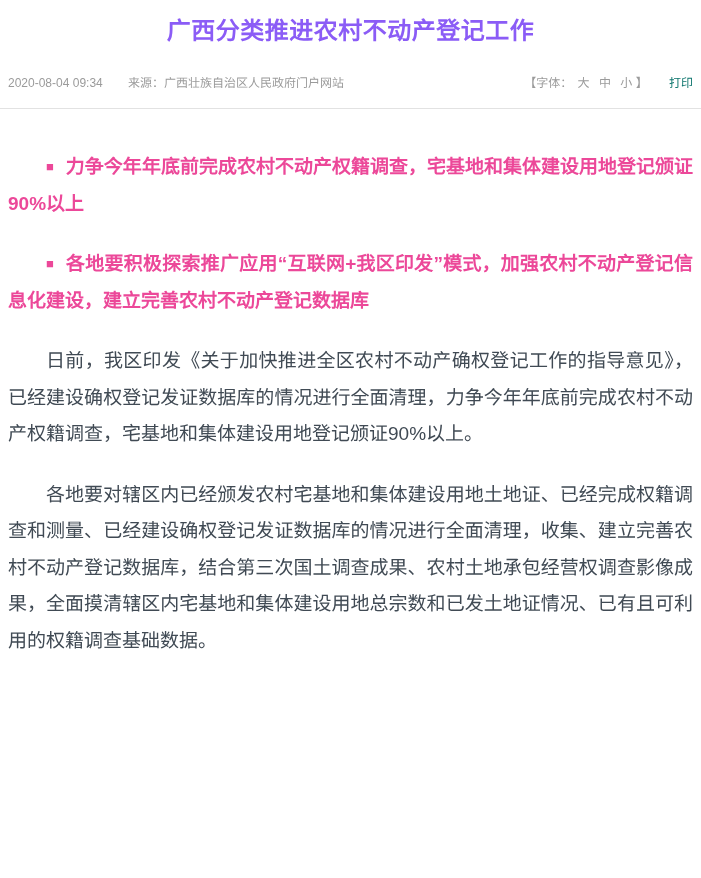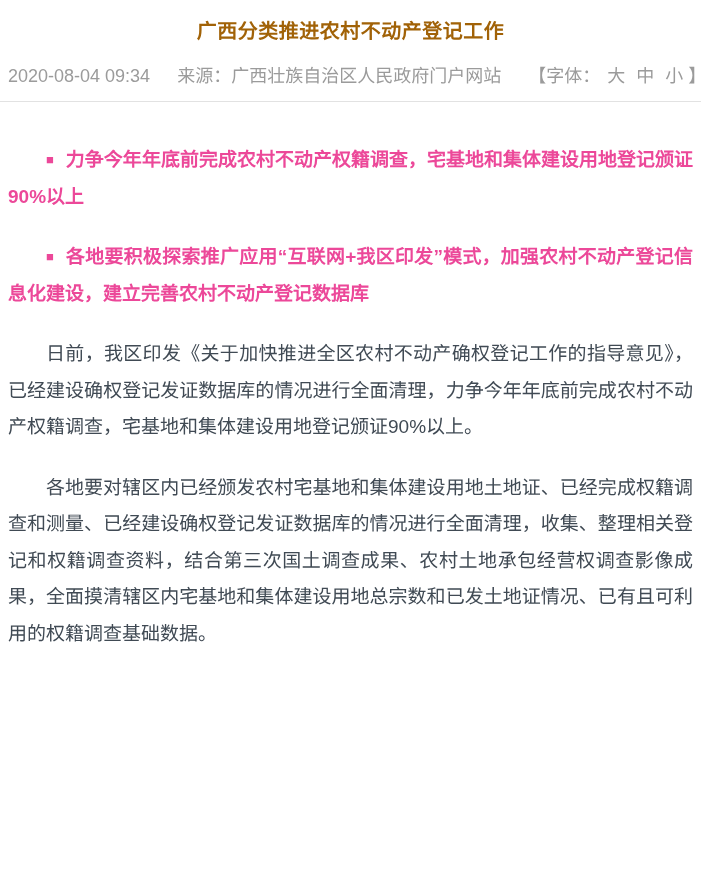--- a/index.html
+++ b/index.html
@@ -10,32 +10,32 @@
   }
   .page {
     width: 701px;
     padding: 0 8px;
     box-sizing: border-box;
     background: #ffffff;
   }
   .article-title {
     margin: 8px 0 0 0;
     text-align: center;
-    font-size: 20px;
+    font-size: 24px;
     line-height: 46px;
     font-weight: bold;
-    color: #a16207;
+    color: #8b5cf6;
     letter-spacing: 0.5px;
   }
   .meta-bar {
-    margin-top: 12px;
+    margin-top: 19px;
     display: flex;
     justify-content: space-between;
     align-items: center;
-    font-size: 18px;
+    font-size: 12px;
     line-height: 20px;
     color: #9b9b9b;
     gap: 27px;
   }
   .meta-left { white-space: nowrap; }
   .meta-source { margin-left: 22px; }
   .meta-right { white-space: nowrap; }
   .font-size-link {
     color: #9b9b9b;
     text-decoration: none;
@@ -108,17 +108,17 @@
       <p class="highlight-point">
         <span class="square-bullet">■</span><span>力争今年年底前完成农村不动产权籍调查，宅基地和集体建设用地登记颁证90%以上</span>
       </p>
       <p class="highlight-point">
         <span class="square-bullet">■</span><span>各地要积极探索推广应用“互联网+我区印发”模式，加强农村不动产登记信息化建设，建立完善农村不动产登记数据库</span>
       </p>
     </div>
 
     <p>日前，我区印发《关于加快推进全区农村不动产确权登记工作的指导意见》，已经建设确权登记发证数据库的情况进行全面清理，力争今年年底前完成农村不动产权籍调查，宅基地和集体建设用地登记颁证90%以上。</p>
 
-    <p>各地要对辖区内已经颁发农村宅基地和集体建设用地土地证、已经完成权籍调查和测量、已经建设确权登记发证数据库的情况进行全面清理，收集、整理相关登记和权籍调查资料，结合第三次国土调查成果、农村土地承包经营权调查影像成果，全面摸清辖区内宅基地和集体建设用地总宗数和已发土地证情况、已有且可利用的权籍调查基础数据。</p>
+    <p>各地要对辖区内已经颁发农村宅基地和集体建设用地土地证、已经完成权籍调查和测量、已经建设确权登记发证数据库的情况进行全面清理，收集、建立完善农村不动产登记数据库，结合第三次国土调查成果、农村土地承包经营权调查影像成果，全面摸清辖区内宅基地和集体建设用地总宗数和已发土地证情况、已有且可利用的权籍调查基础数据。</p>
 
 
   </div>
 </div>
 
 </body></html>

